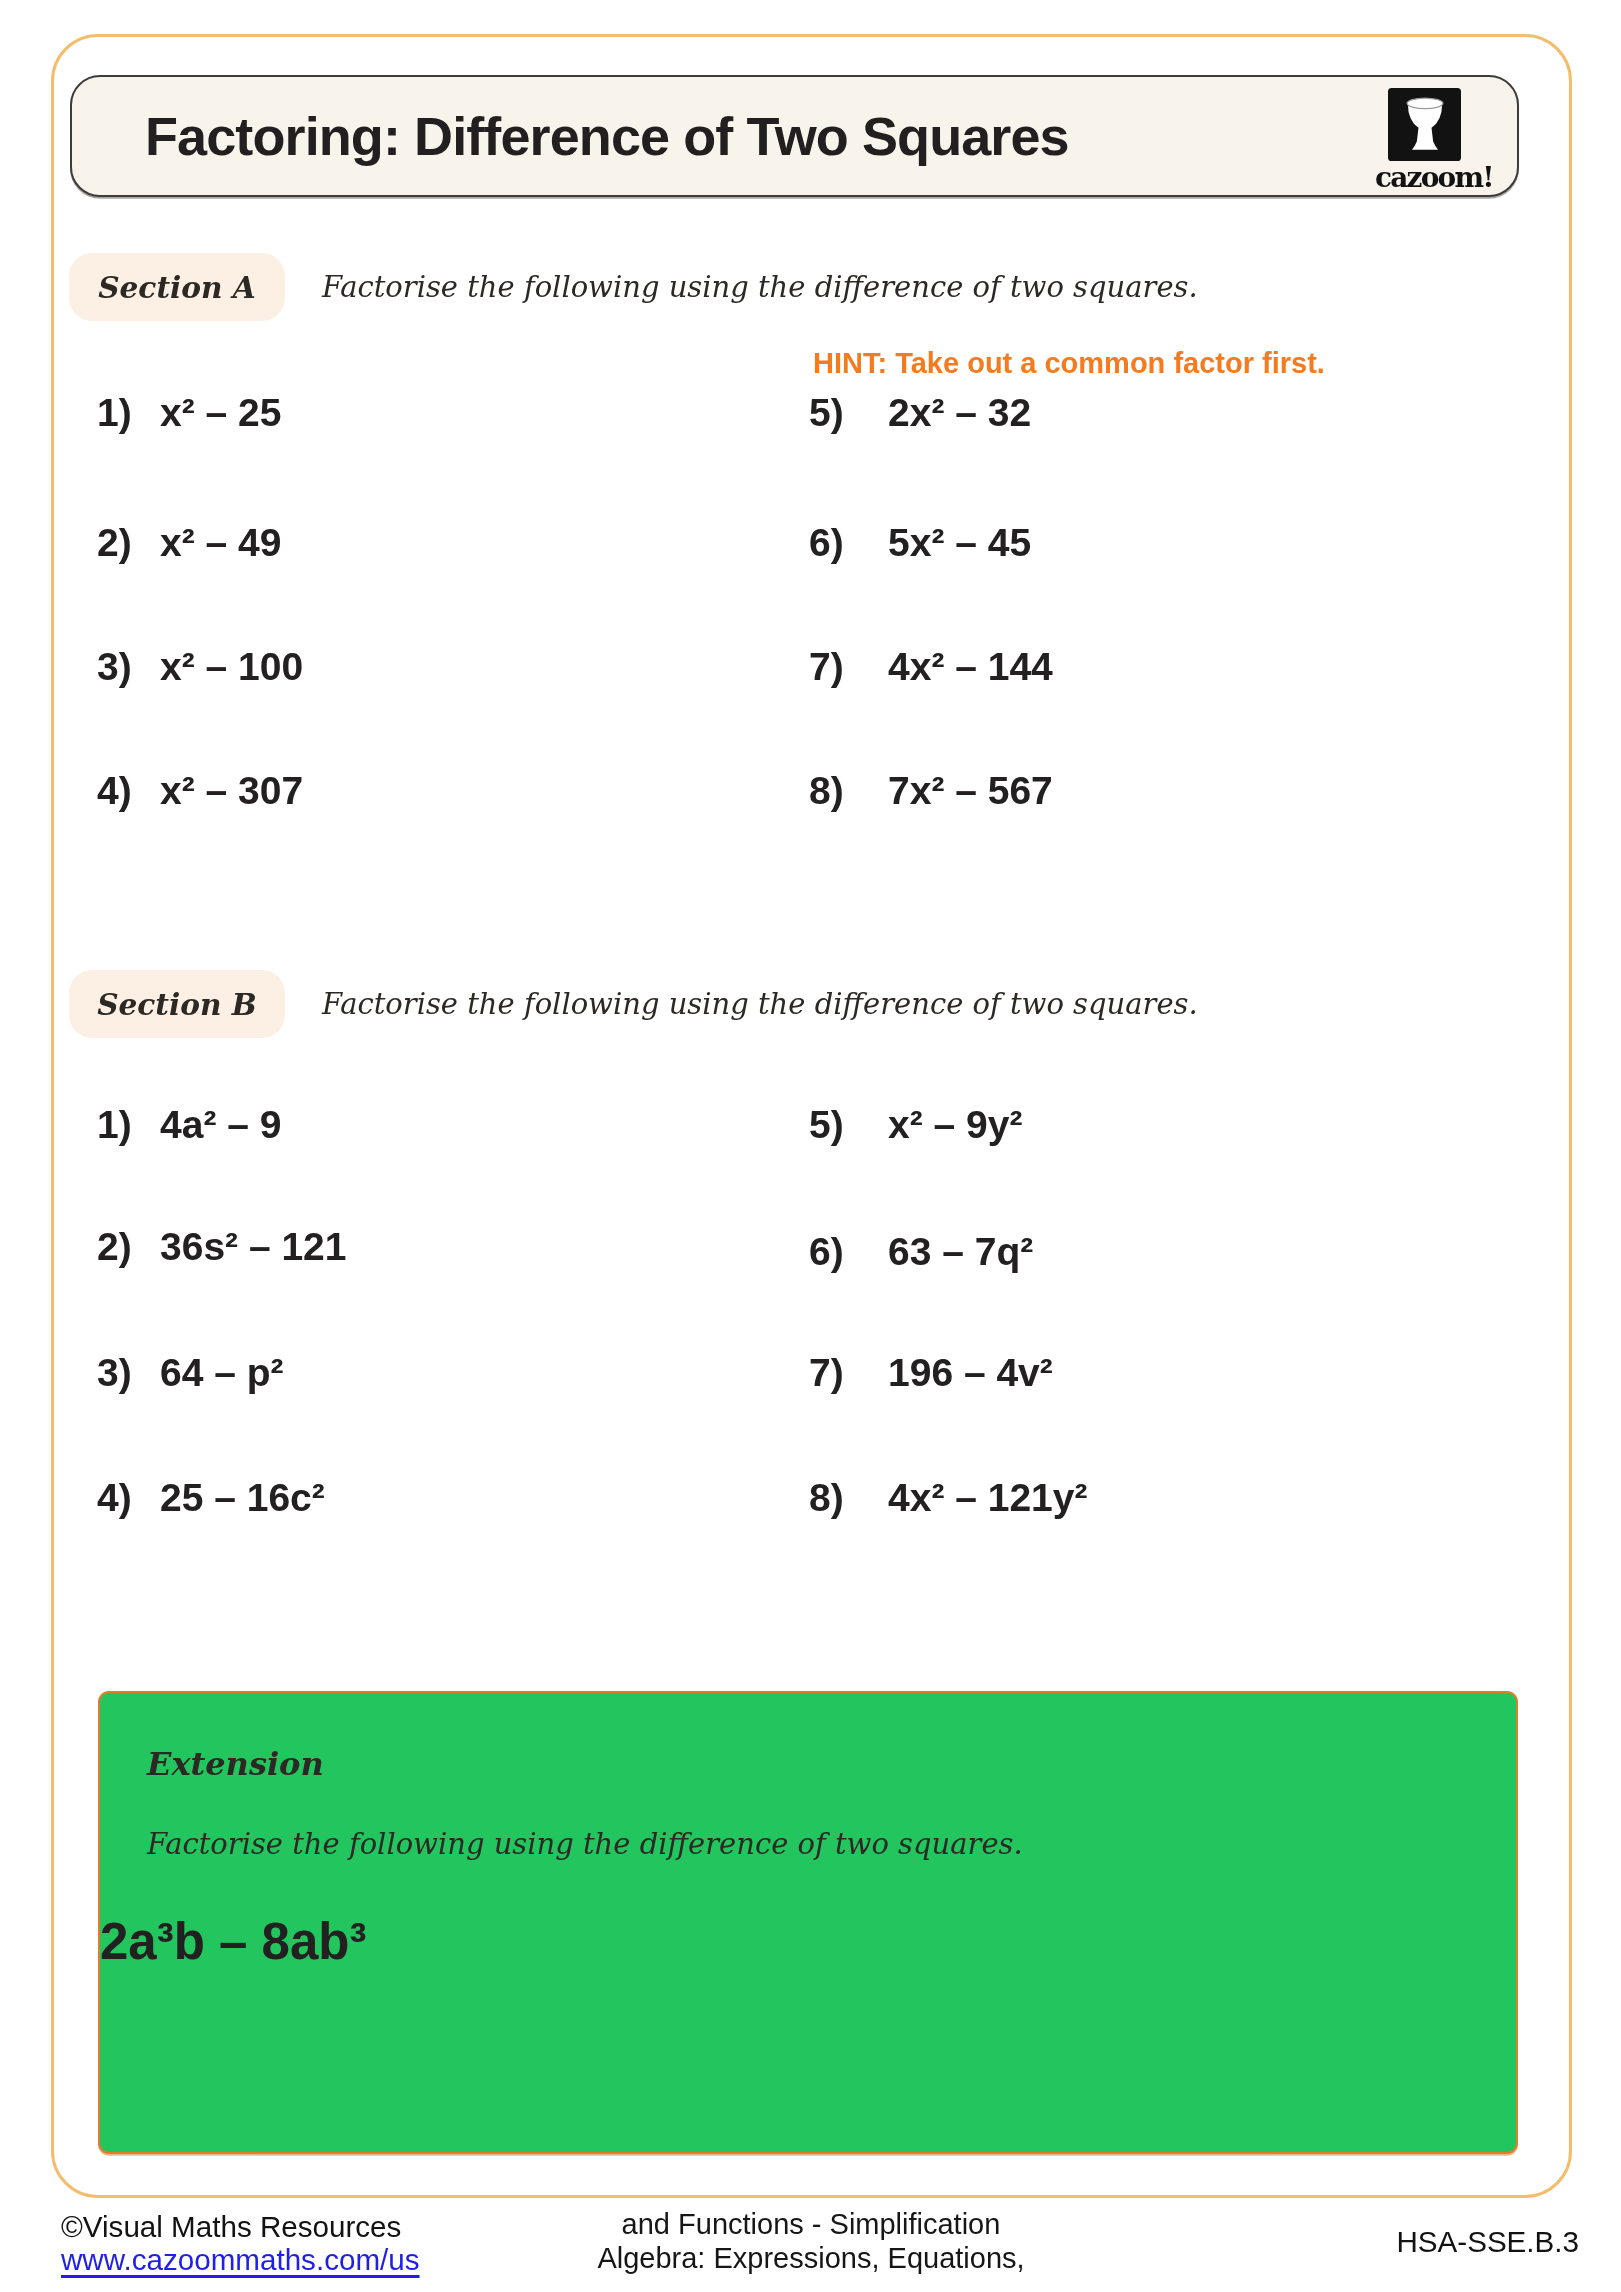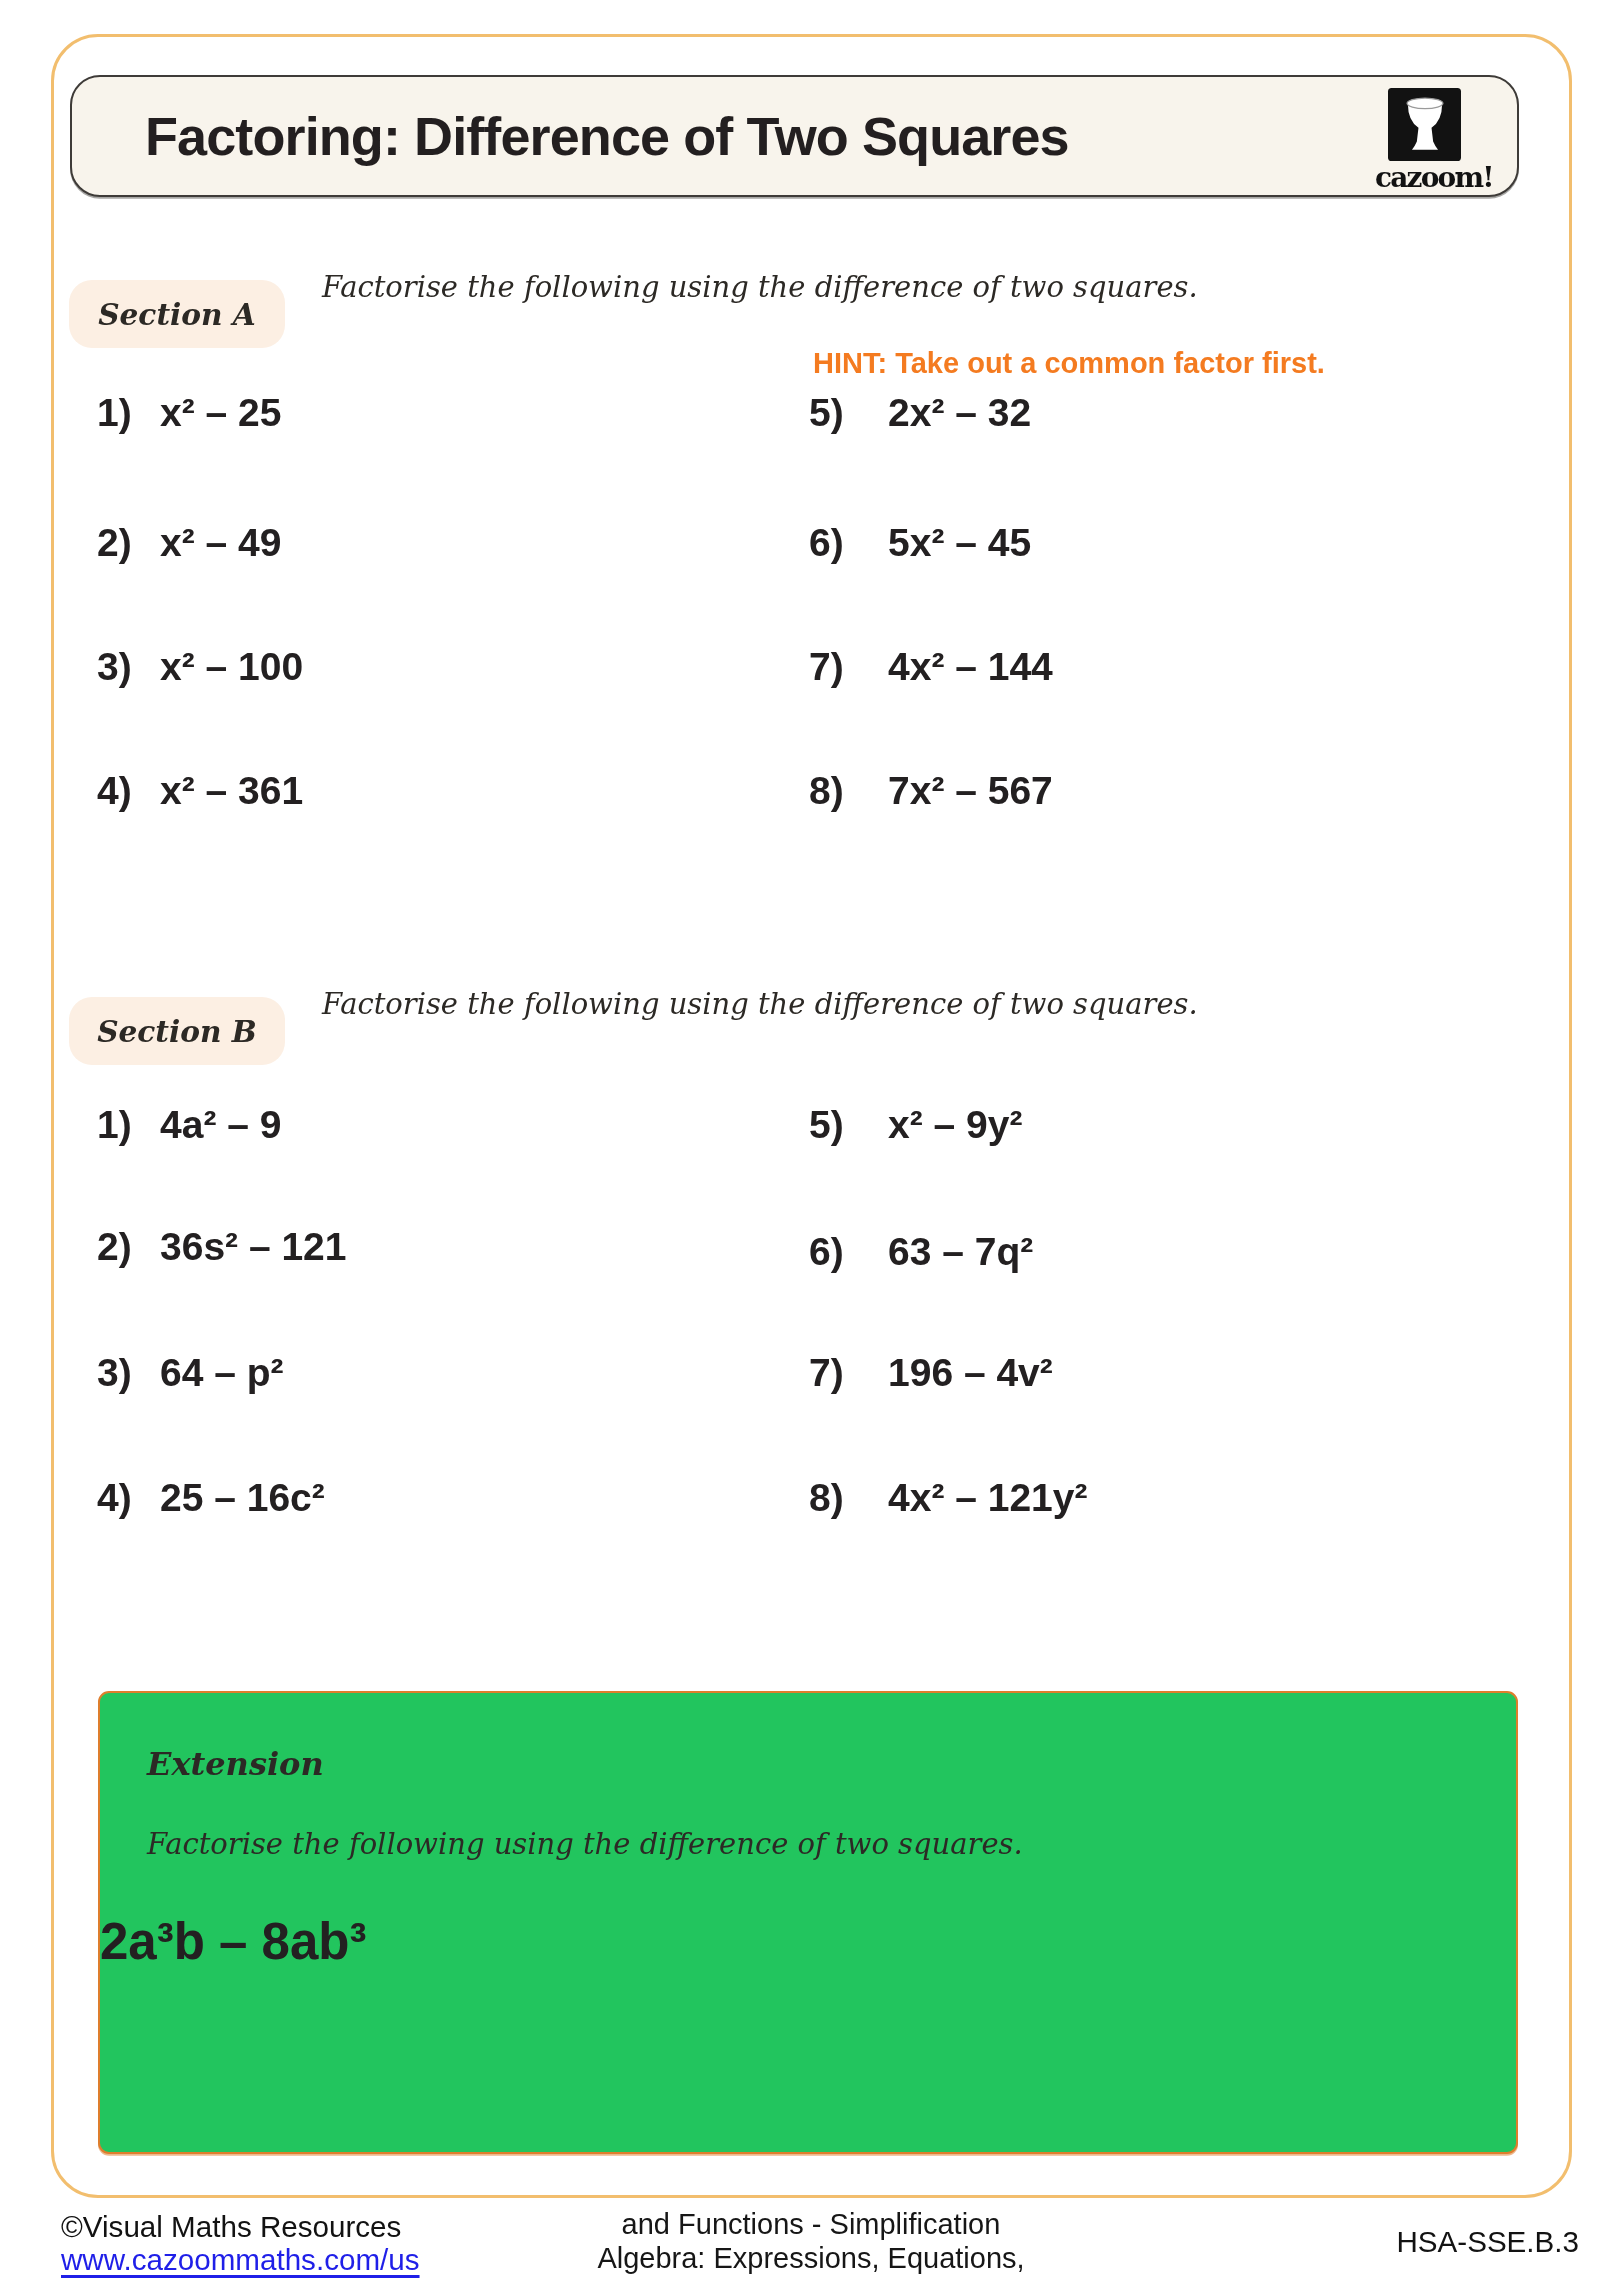--- a/index.html
+++ b/index.html
@@ -28,21 +28,21 @@
   #logo-wordmark{
     font-family:"DejaVu Serif","Liberation Serif",serif;font-weight:bold;font-size:28px;
     letter-spacing:-1.8px;color:#121212;margin-top:0px;white-space:nowrap;
   }
   
   .section-label{
     position:absolute;left:69px;width:216px;height:68px;border-radius:23px;
     background:var(--section-label-bg,#FCEFE3);
     display:flex;align-items:center;justify-content:center;
     font-family:"DejaVu Serif","Liberation Serif",serif;font-weight:bold;font-style:italic;
-    font-size:29.6px;color:#2C2925;margin-top:27px;
+    font-size:29.6px;color:#2C2925;
   }
   .instruction{
     position:absolute;left:322px;
     font-family:"DejaVu Serif","Liberation Serif",serif;font-style:italic;
     font-size:29px;color:#2C2925;white-space:nowrap;
   }
   #hint{
     position:absolute;left:813px;top:347px;
     font-size:29px;font-weight:bold;color:var(--hint-orange,#F47B20);white-space:nowrap;
   }
@@ -107,21 +107,21 @@
   <div class="problem col-left" style="top:390px">
     <span class="num">1)</span><span class="expr">x² – 25</span>
   </div>
   <div class="problem col-left" style="top:520px">
     <span class="num">2)</span><span class="expr">x² – 49</span>
   </div>
   <div class="problem col-left" style="top:644px">
     <span class="num">3)</span><span class="expr">x² – 100</span>
   </div>
   <div class="problem col-left" style="top:768px">
-    <span class="num">4)</span><span class="expr">x² – 361</span>
+    <span class="num">4)</span><span class="expr">x² – 307</span>
   </div>
   <div class="problem col-right" style="top:390px">
     <span class="num">5)</span><span class="expr">2x² – 32</span>
   </div>
   <div class="problem col-right" style="top:520px">
     <span class="num">6)</span><span class="expr">5x² – 45</span>
   </div>
   <div class="problem col-right" style="top:644px">
     <span class="num">7)</span><span class="expr">4x² – 144</span>
   </div>

